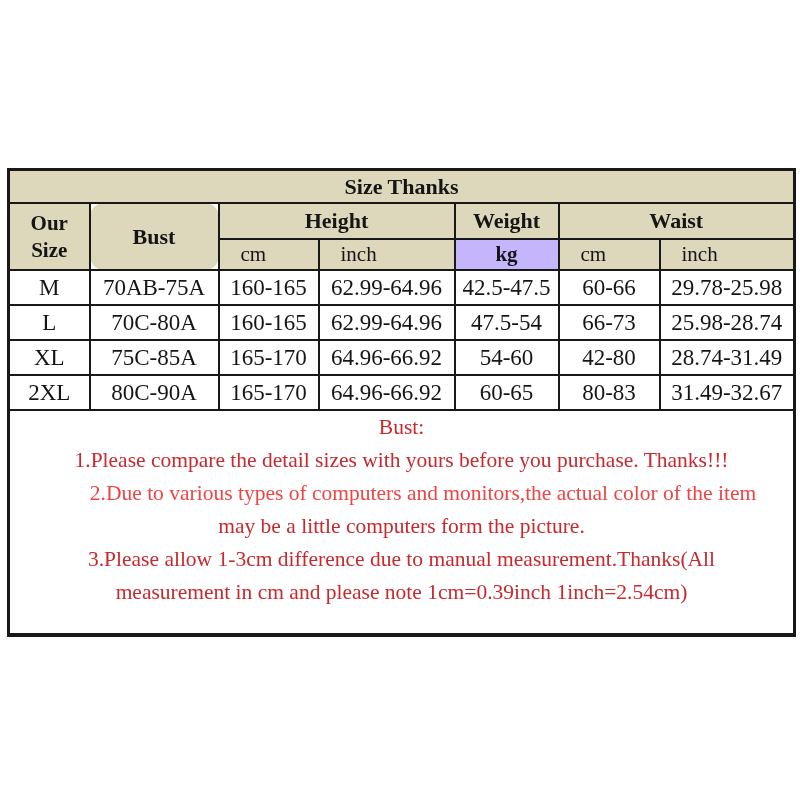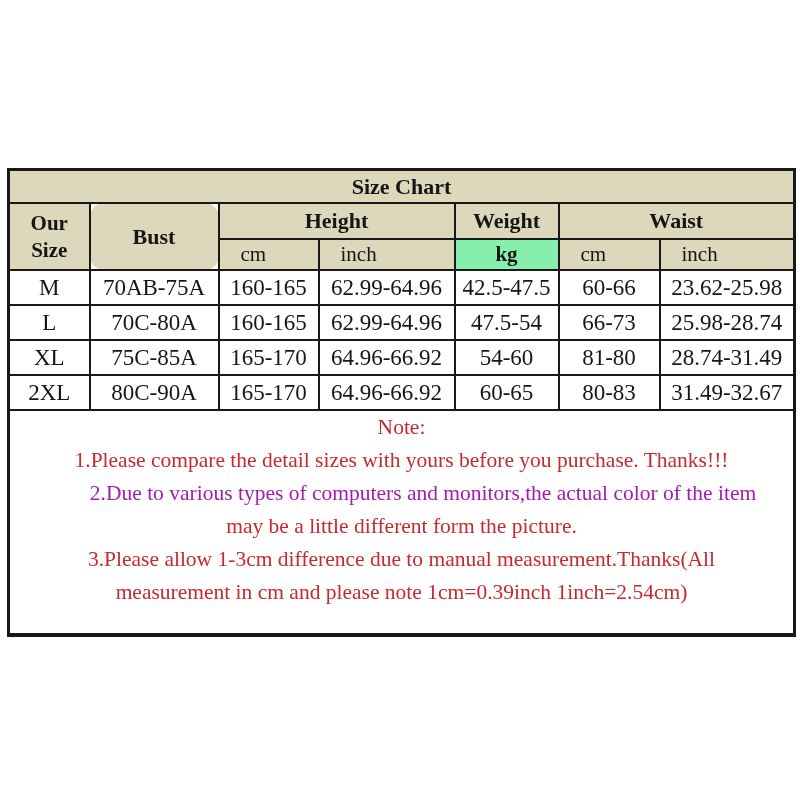--- a/index.html
+++ b/index.html
@@ -95,80 +95,80 @@
       <col style="width:81px">
       <col style="width:129px">
       <col style="width:100px">
       <col style="width:136px">
       <col style="width:104px">
       <col style="width:101px">
       <col style="width:135px">
     </colgroup>
     <thead>
       <tr>
-        <th colspan="7" class="title-cell" style="background: rgb(221, 216, 188);">Size Chart</th>
+        <th colspan="7" class="title-cell" style="background: rgb(221, 216, 188);">Size Thanks</th>
       </tr>
       <tr>
         <th rowspan="2" class="hdr our-size" style="background: rgb(221, 216, 188); margin-top: 46px;">Our
 Size</th>
         <th rowspan="2" class="hdr" style="background: rgb(221, 216, 188); border-radius: 14px;">Bust</th>
         <th colspan="2" class="hdr" style="background: rgb(221, 216, 188);">Height</th>
         <th class="hdr" style="background: rgb(221, 216, 188);">Weight</th>
         <th colspan="2" class="hdr" style="background: rgb(221, 216, 188);">Waist</th>
       </tr>
       <tr>
         <th class="sub left" style="background: rgb(221, 216, 188);">cm</th>
         <th class="sub left" style="background: rgb(221, 216, 188);">inch</th>
-        <th class="sub bold-center" style="background: #86efac;">kg</th>
+        <th class="sub bold-center" style="background: #c4b5fd;">kg</th>
         <th class="sub left" style="background: rgb(221, 216, 188);">cm</th>
         <th class="sub left" style="background: rgb(221, 216, 188);">inch</th>
       </tr>
     </thead>
     <tbody>
       <tr class="data-row">
         <td>M</td>
         <td>70AB-75A</td>
         <td>160-165</td>
         <td>62.99-64.96</td>
         <td>42.5-47.5</td>
         <td>60-66</td>
-        <td>23.62-25.98</td>
+        <td>29.78-25.98</td>
       </tr>
       <tr class="data-row">
         <td>L</td>
         <td>70C-80A</td>
         <td>160-165</td>
         <td>62.99-64.96</td>
         <td>47.5-54</td>
         <td>66-73</td>
         <td>25.98-28.74</td>
       </tr>
       <tr class="data-row">
         <td>XL</td>
         <td>75C-85A</td>
         <td>165-170</td>
         <td>64.96-66.92</td>
         <td>54-60</td>
-        <td>81-80</td>
+        <td>42-80</td>
         <td>28.74-31.49</td>
       </tr>
       <tr class="data-row">
         <td>2XL</td>
         <td>80C-90A</td>
         <td>165-170</td>
         <td>64.96-66.92</td>
         <td>60-65</td>
         <td>80-83</td>
         <td>31.49-32.67</td>
       </tr>
       <tr>
         <td colspan="7" class="note-cell">
-          <div class="note-line" style="color: rgb(200, 41, 46);">Note:</div>
+          <div class="note-line" style="color: rgb(200, 41, 46);">Bust:</div>
           <div class="note-line" style="color: rgb(200, 41, 46);">1.Please compare the detail sizes with yours before you purchase. Thanks!!!</div>
-          <div class="note-line" style="color: #a21caf; padding-left: 43px;">2.Due to various types of computers and monitors,the actual color of the item</div>
-          <div class="note-line" style="color: rgb(200, 41, 46);">may be a little different form the picture.</div>
+          <div class="note-line" style="color: #ef4444; padding-left: 43px;">2.Due to various types of computers and monitors,the actual color of the item</div>
+          <div class="note-line" style="color: rgb(200, 41, 46);">may be a little computers form the picture.</div>
           <div class="note-line" style="color: rgb(200, 41, 46);">3.Please allow 1-3cm difference due to manual measurement.Thanks(All</div>
           <div class="note-line" style="color: rgb(200, 41, 46); font-family: Liberation Serif, serif;">measurement in cm and please note 1cm=0.39inch 1inch=2.54cm)</div>
         </td>
       </tr>
     </tbody>
   </table>
 </div>
 
 </body></html>

